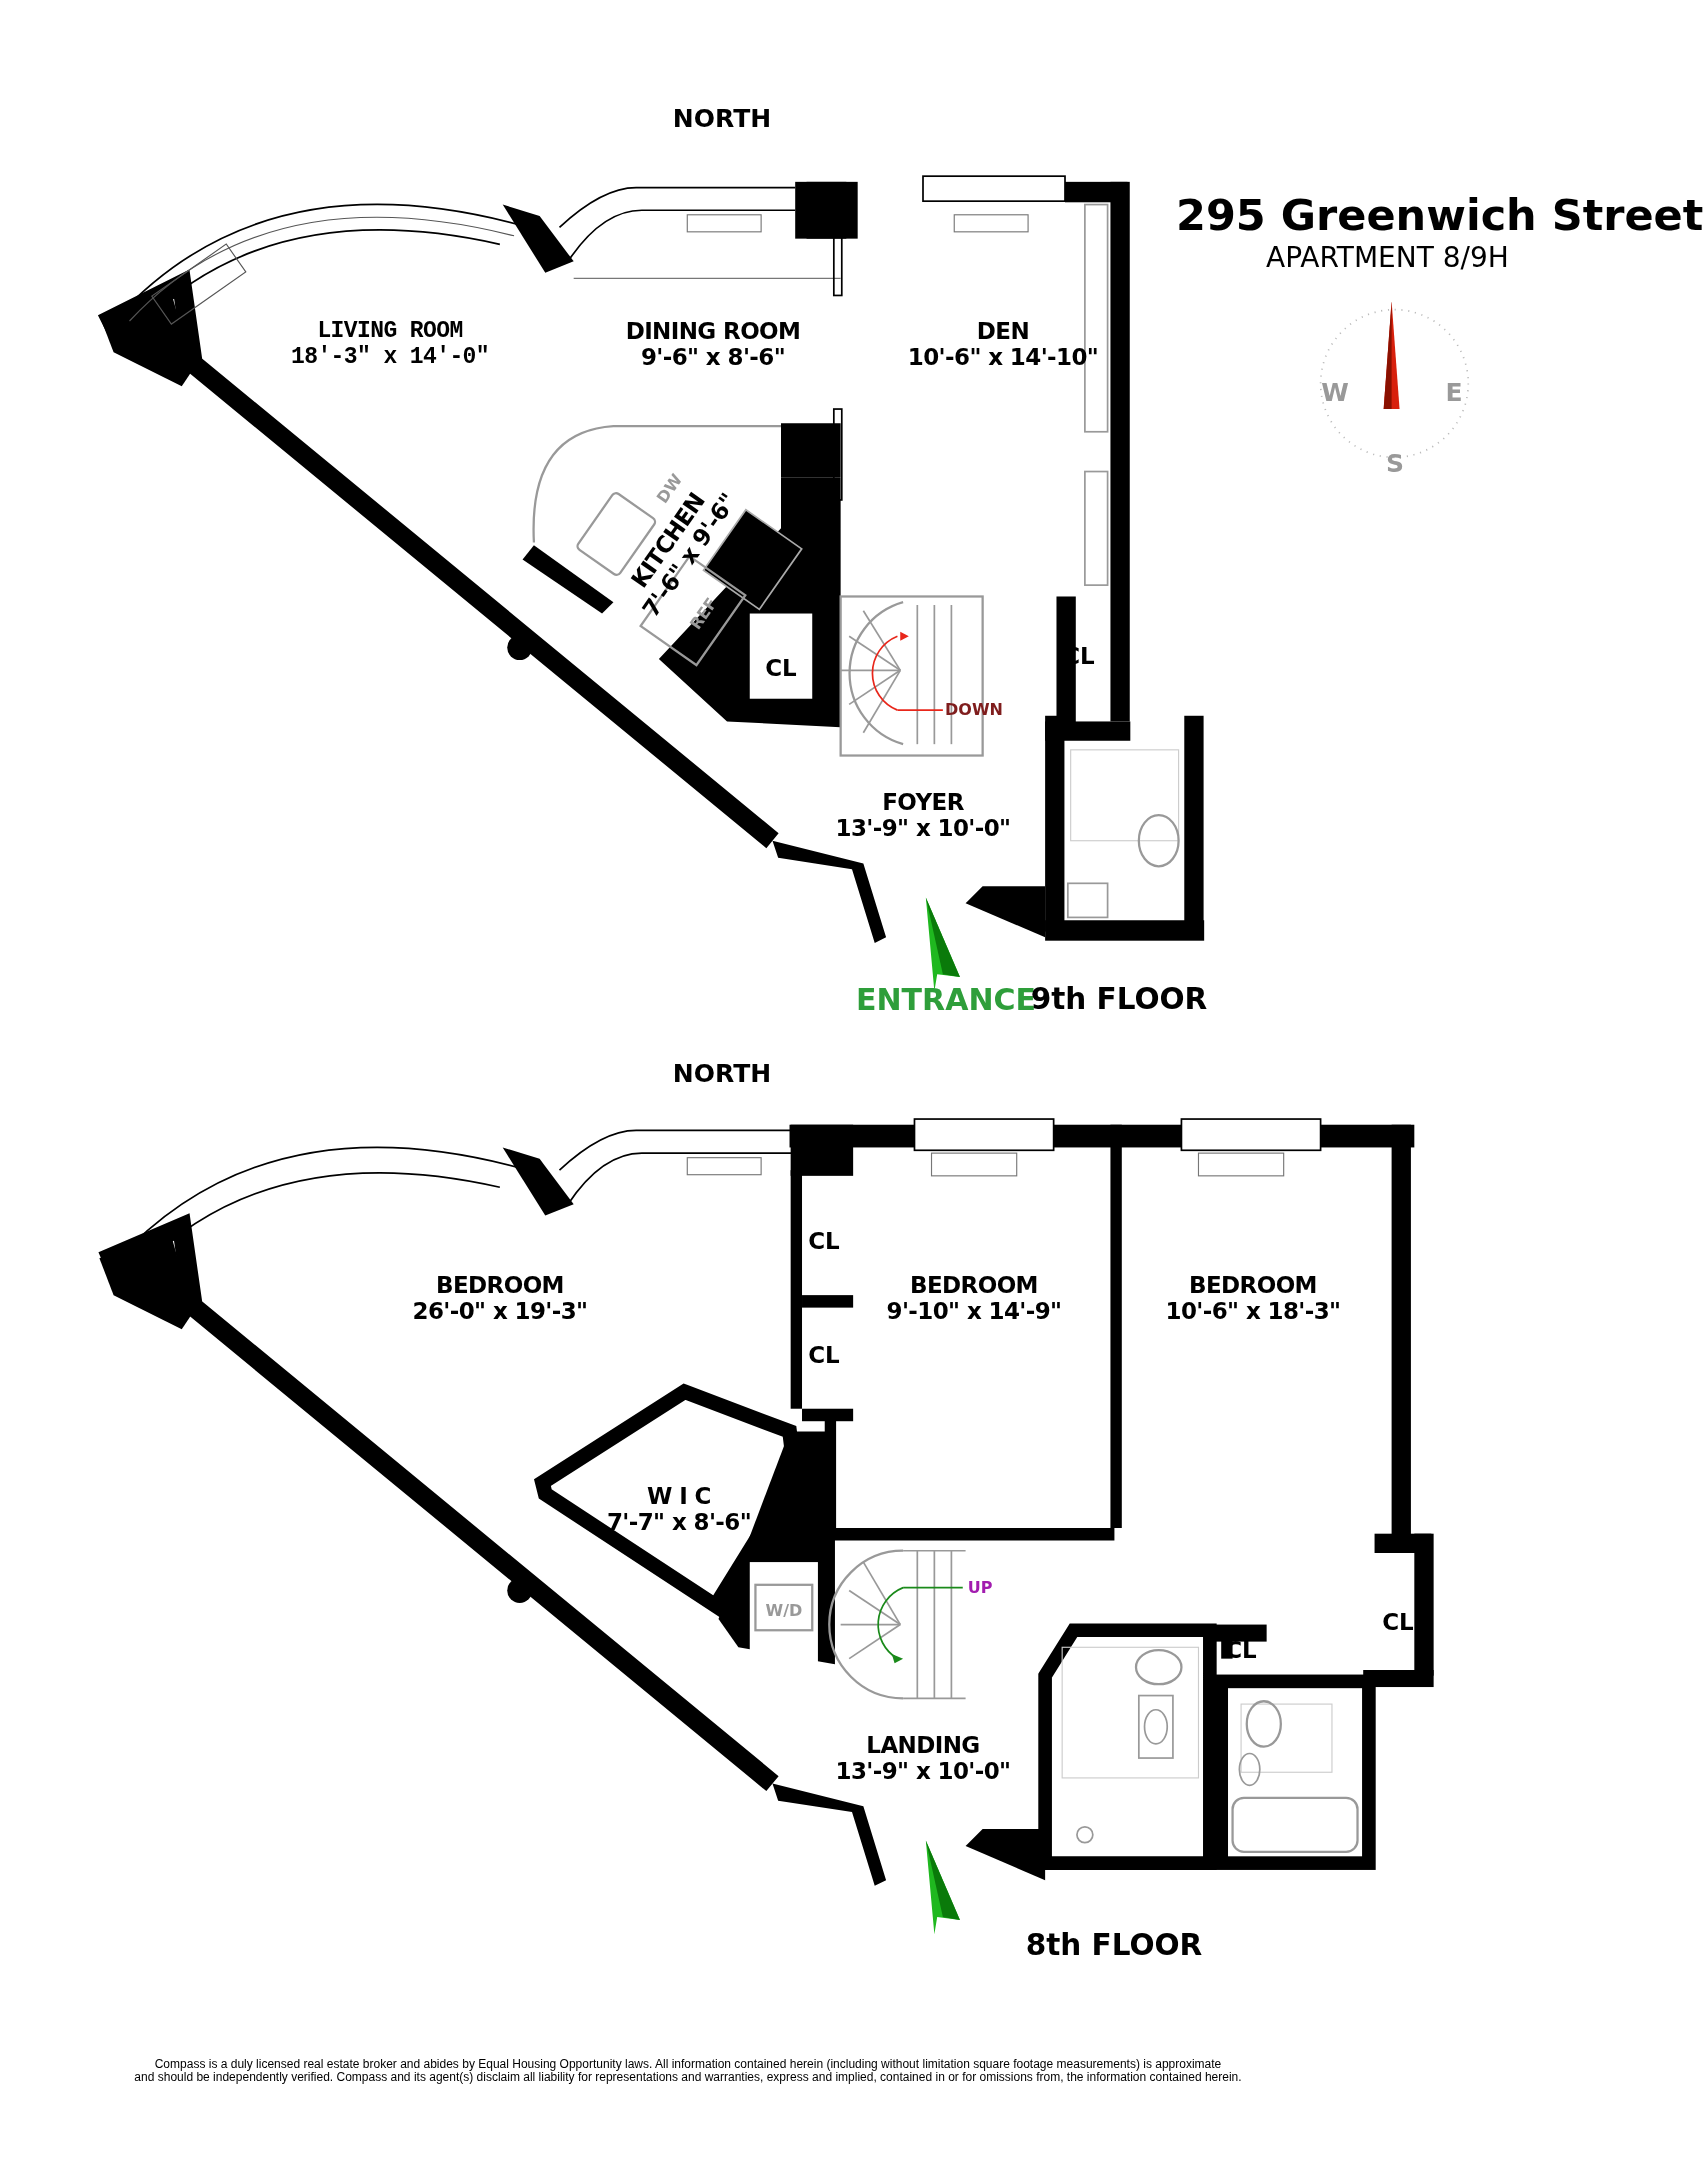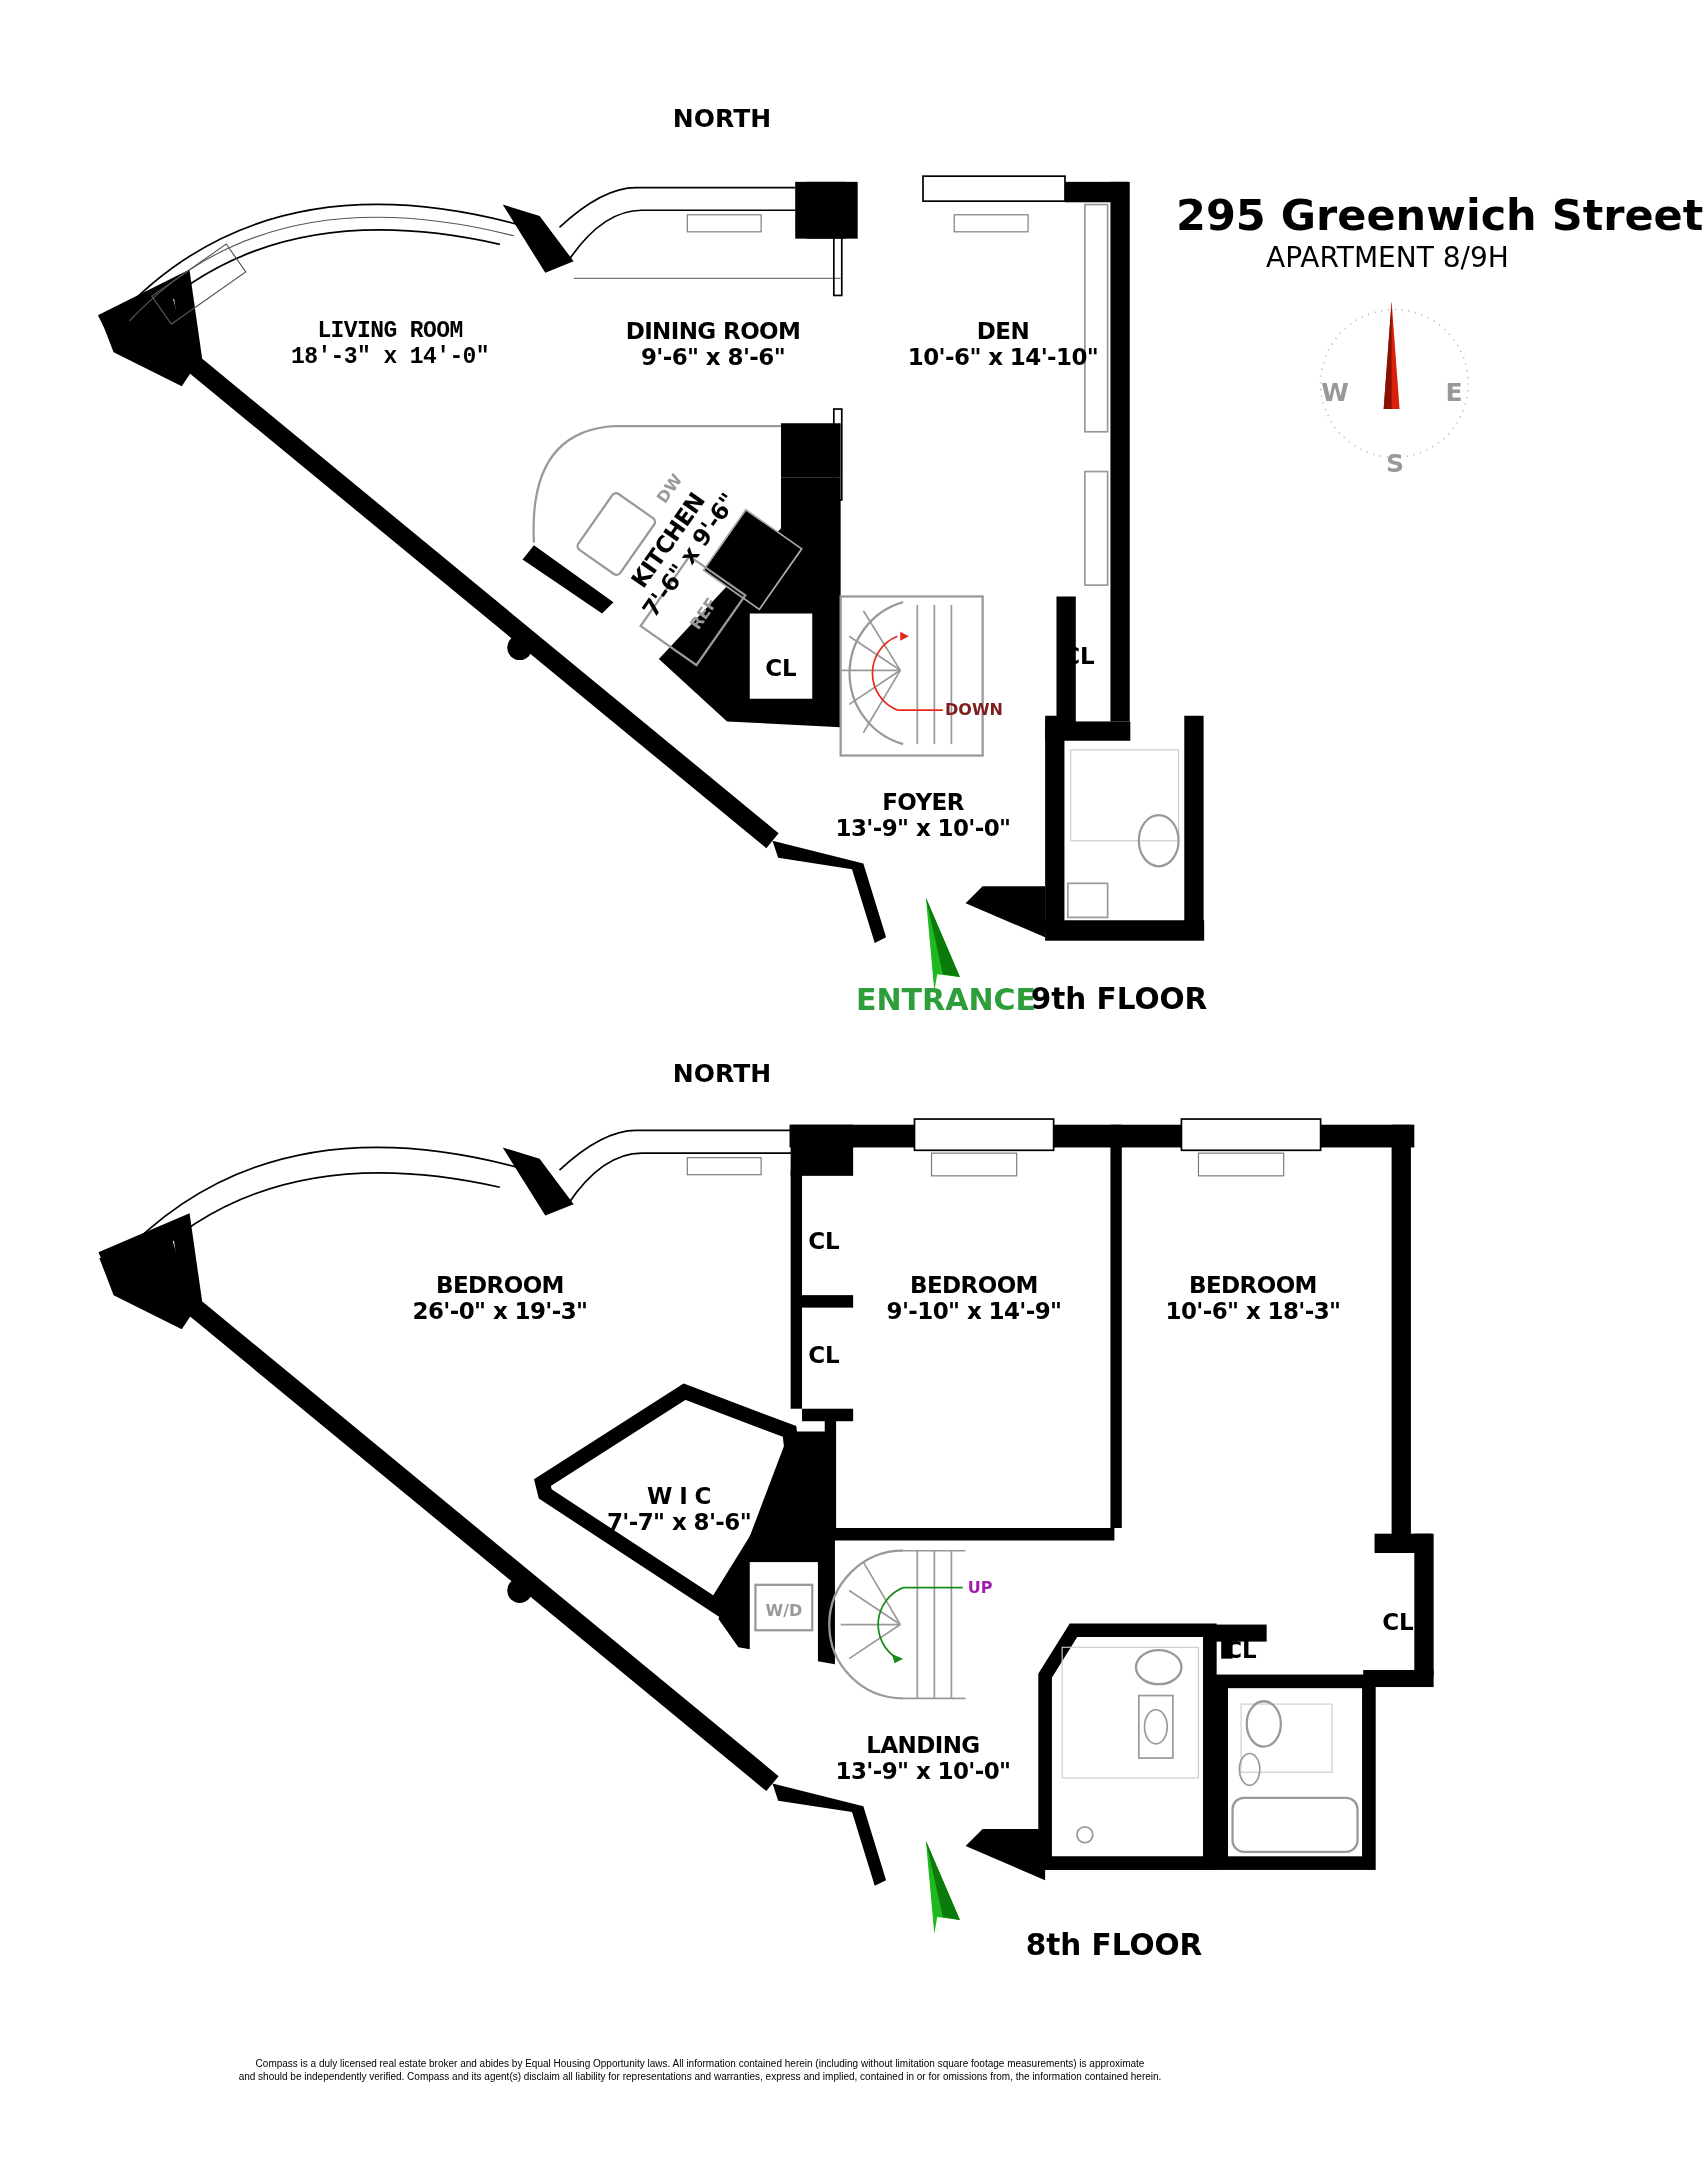--- a/index.html
+++ b/index.html
@@ -10,21 +10,21 @@
   .room-dim{font-size:23px;letter-spacing:-0.6px;}
   .cl{font-size:23px;}
   .north{font-size:25px;}
   .floor{font-size:29.5px;}
   .title{position:absolute;left:1176px;top:190px;font-size:43px;font-weight:bold;white-space:nowrap;}
   .subtitle{position:absolute;left:1266px;top:241px;font-size:28px;font-weight:normal;white-space:nowrap;}
   .entrance{color:#2e9e3a;font-size:30px;}
   .down{color:#7f1d1d;font-size:16px;}
   .up{color:#a21caf;font-size:16px;}
   .appl{color:#999;font-size:16px;}
-  .disclaimer{position:absolute;left:12px;width:1376px;top:2058px;text-align:center;font-family:"Liberation Sans",sans-serif;font-size:10px;line-height:12.5px;color:#000;}
+  .disclaimer{position:absolute;left:0;width:1376px;top:2058px;text-align:center;font-family:"Liberation Sans",sans-serif;font-size:12px;line-height:12.5px;color:#000;}
   .compass-letter{position:absolute;transform:translate(-50%,-50%);color:#999;font-weight:bold;font-size:25px;}
 </style>
 </head>
 <body>
 
 <svg class="plan" width="1704" height="2183" viewBox="0 0 3000 3843">
 
   <g>
 
     <path d="M180,570 L320,500 L340,640 L1360,1480" stroke="#000" stroke-width="34" fill="none"></path>

